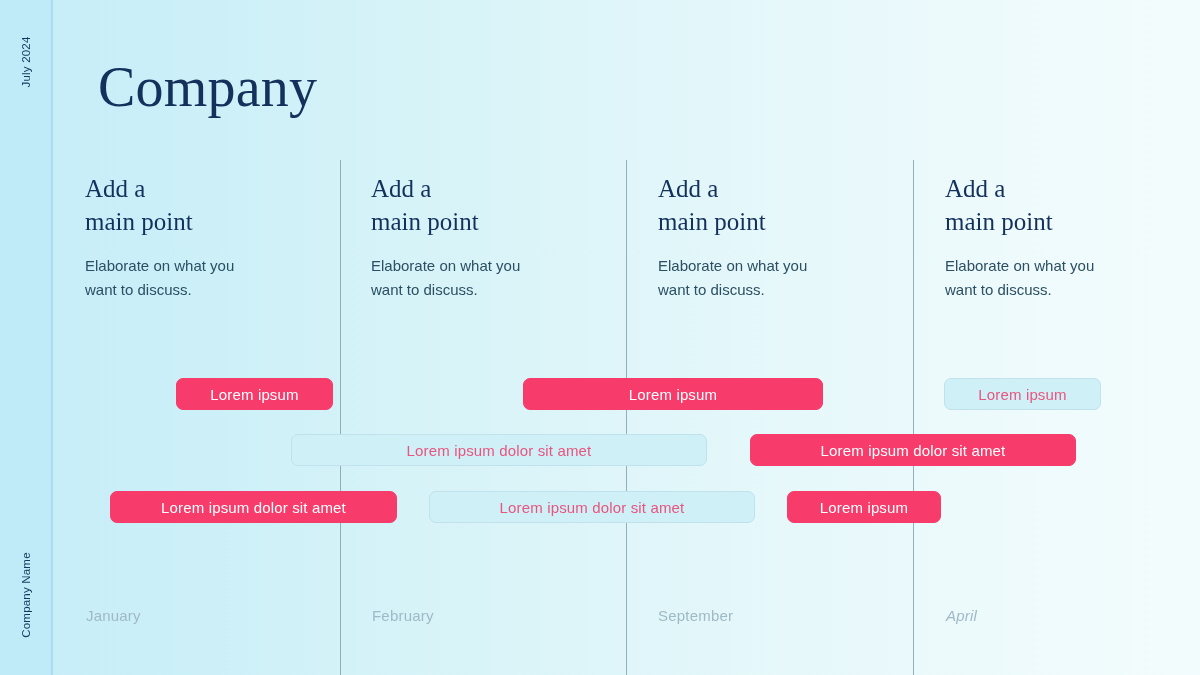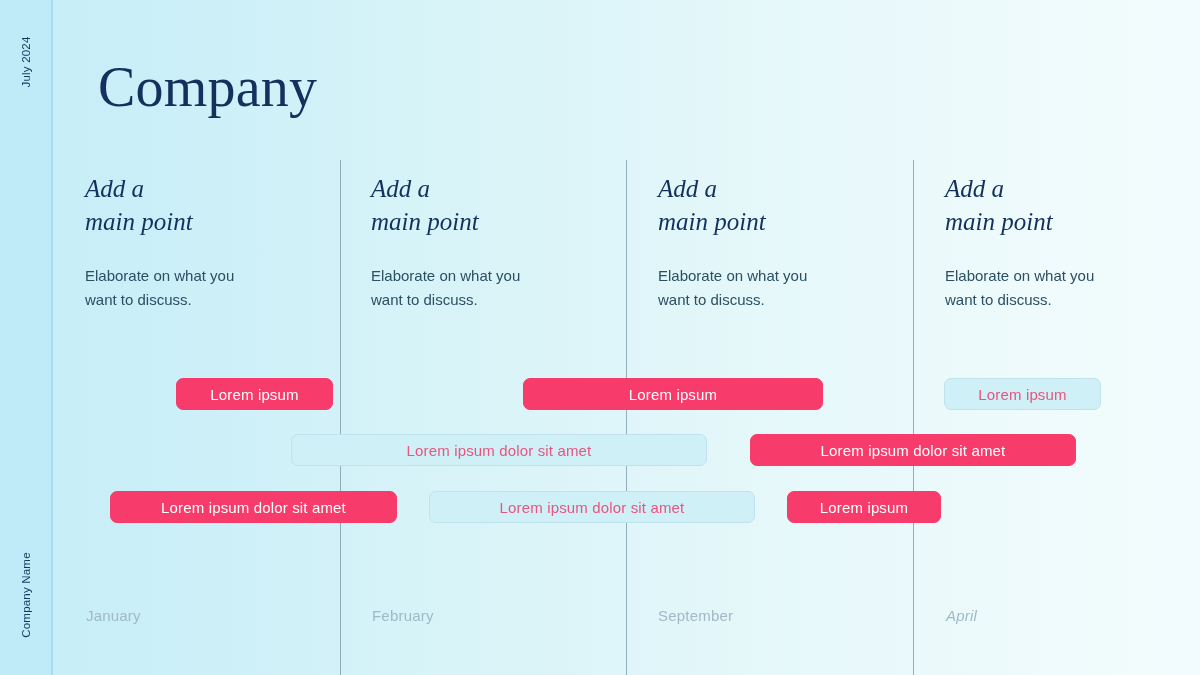--- a/index.html
+++ b/index.html
@@ -86,24 +86,23 @@
     position: absolute;
     top: 172px;
     width: 215px;
   }
   .col-head {
     font-family: "Liberation Serif", serif;
     font-size: 25px;
     line-height: 33px;
     color: #13315c;
     white-space: pre-line;
-    font-style: italic;
   }
   .col-sub {
-    margin-top: 26px;
+    margin-top: 16px;
     font-family: "Liberation Sans", sans-serif;
     font-size: 15px;
     line-height: 24px;
     color: #2b4f63;
     white-space: pre-line;
   }
 
   
   .month {
     position: absolute;

